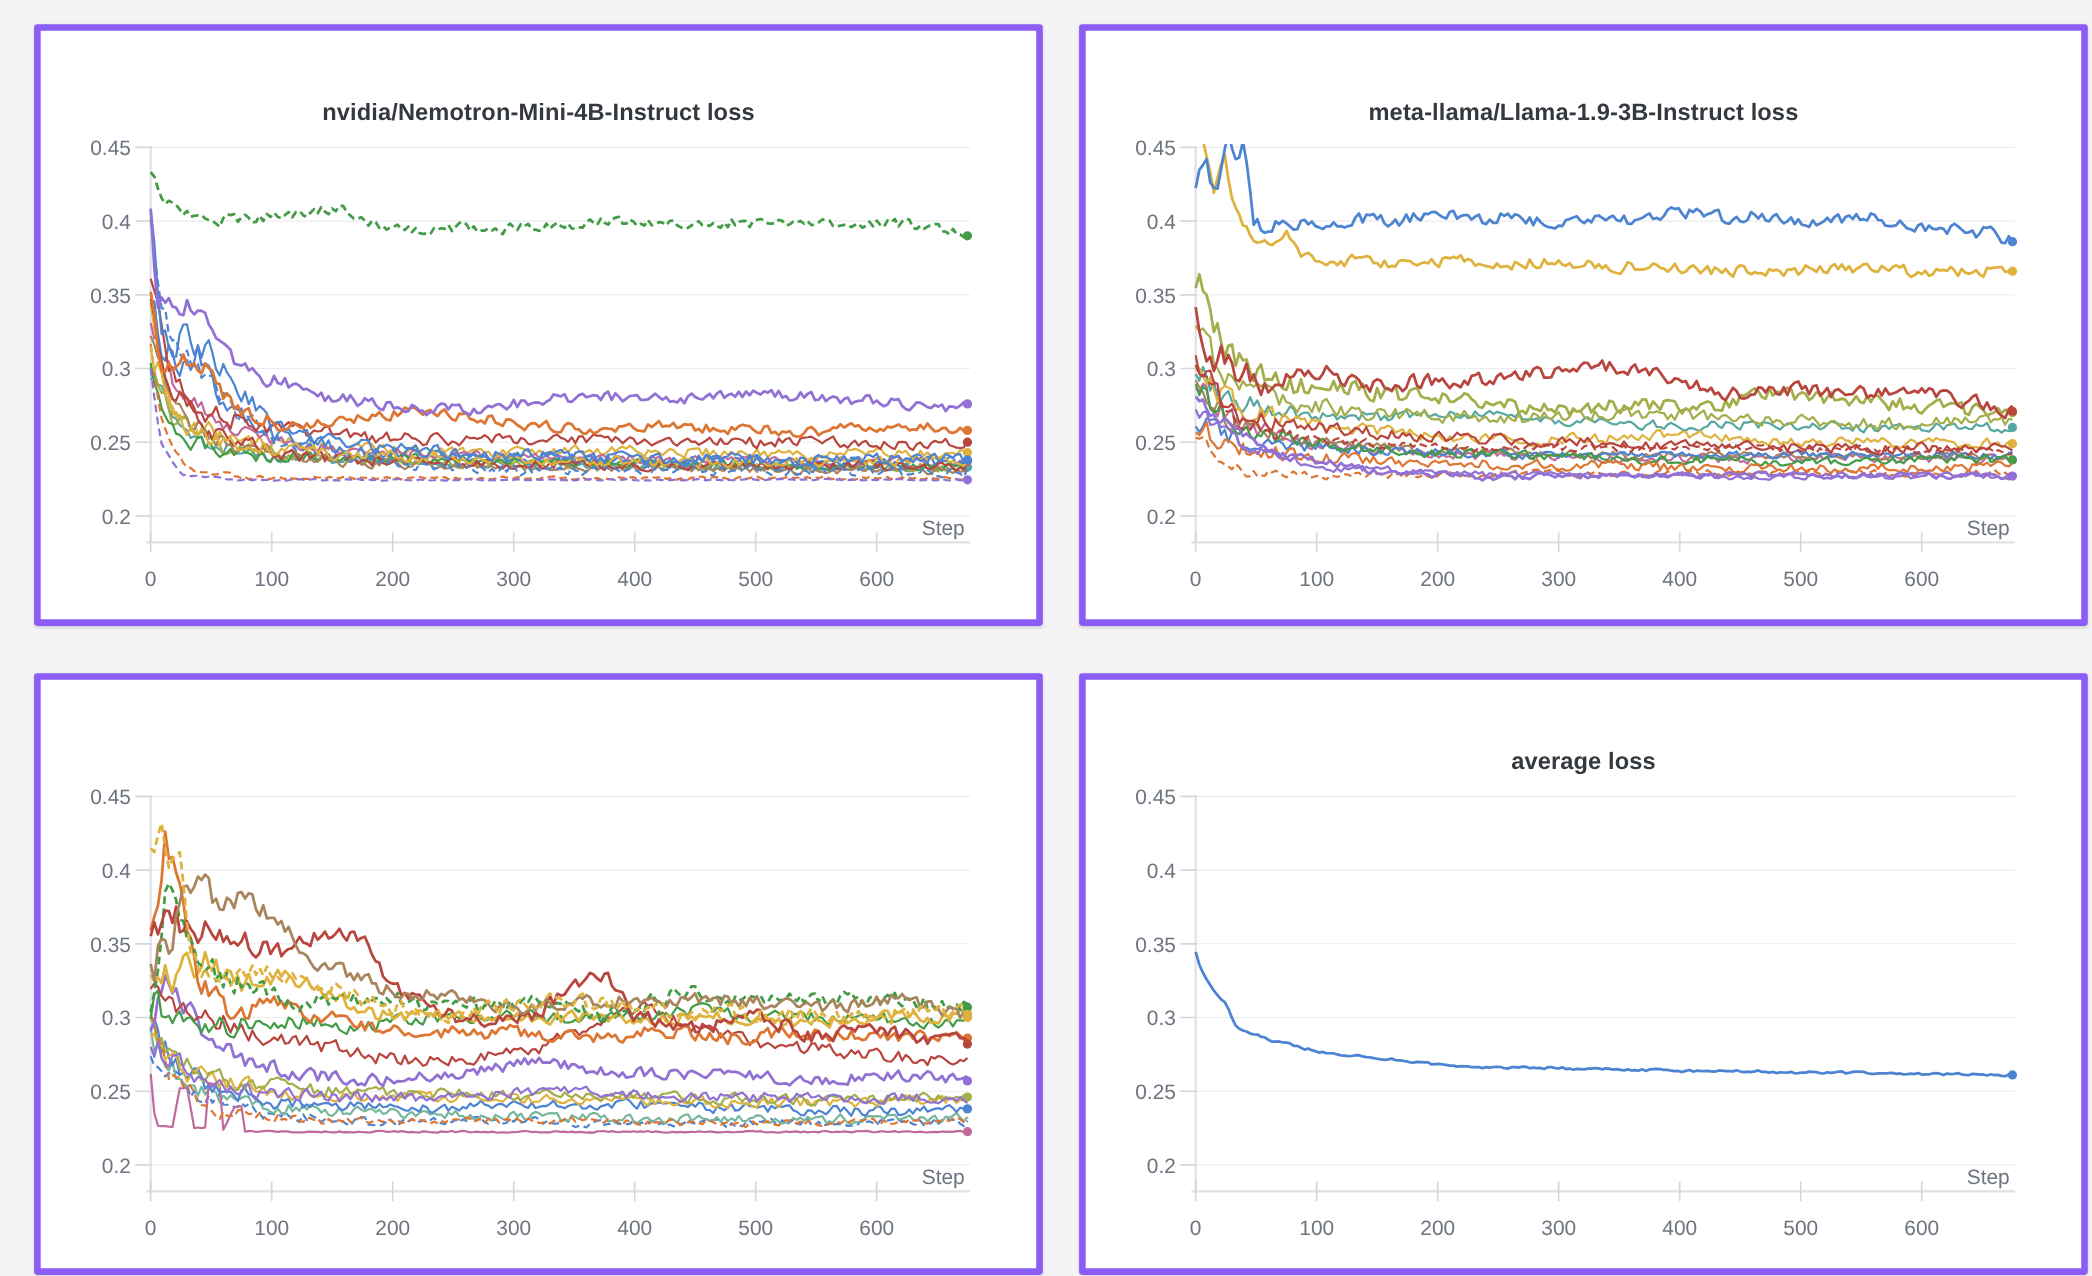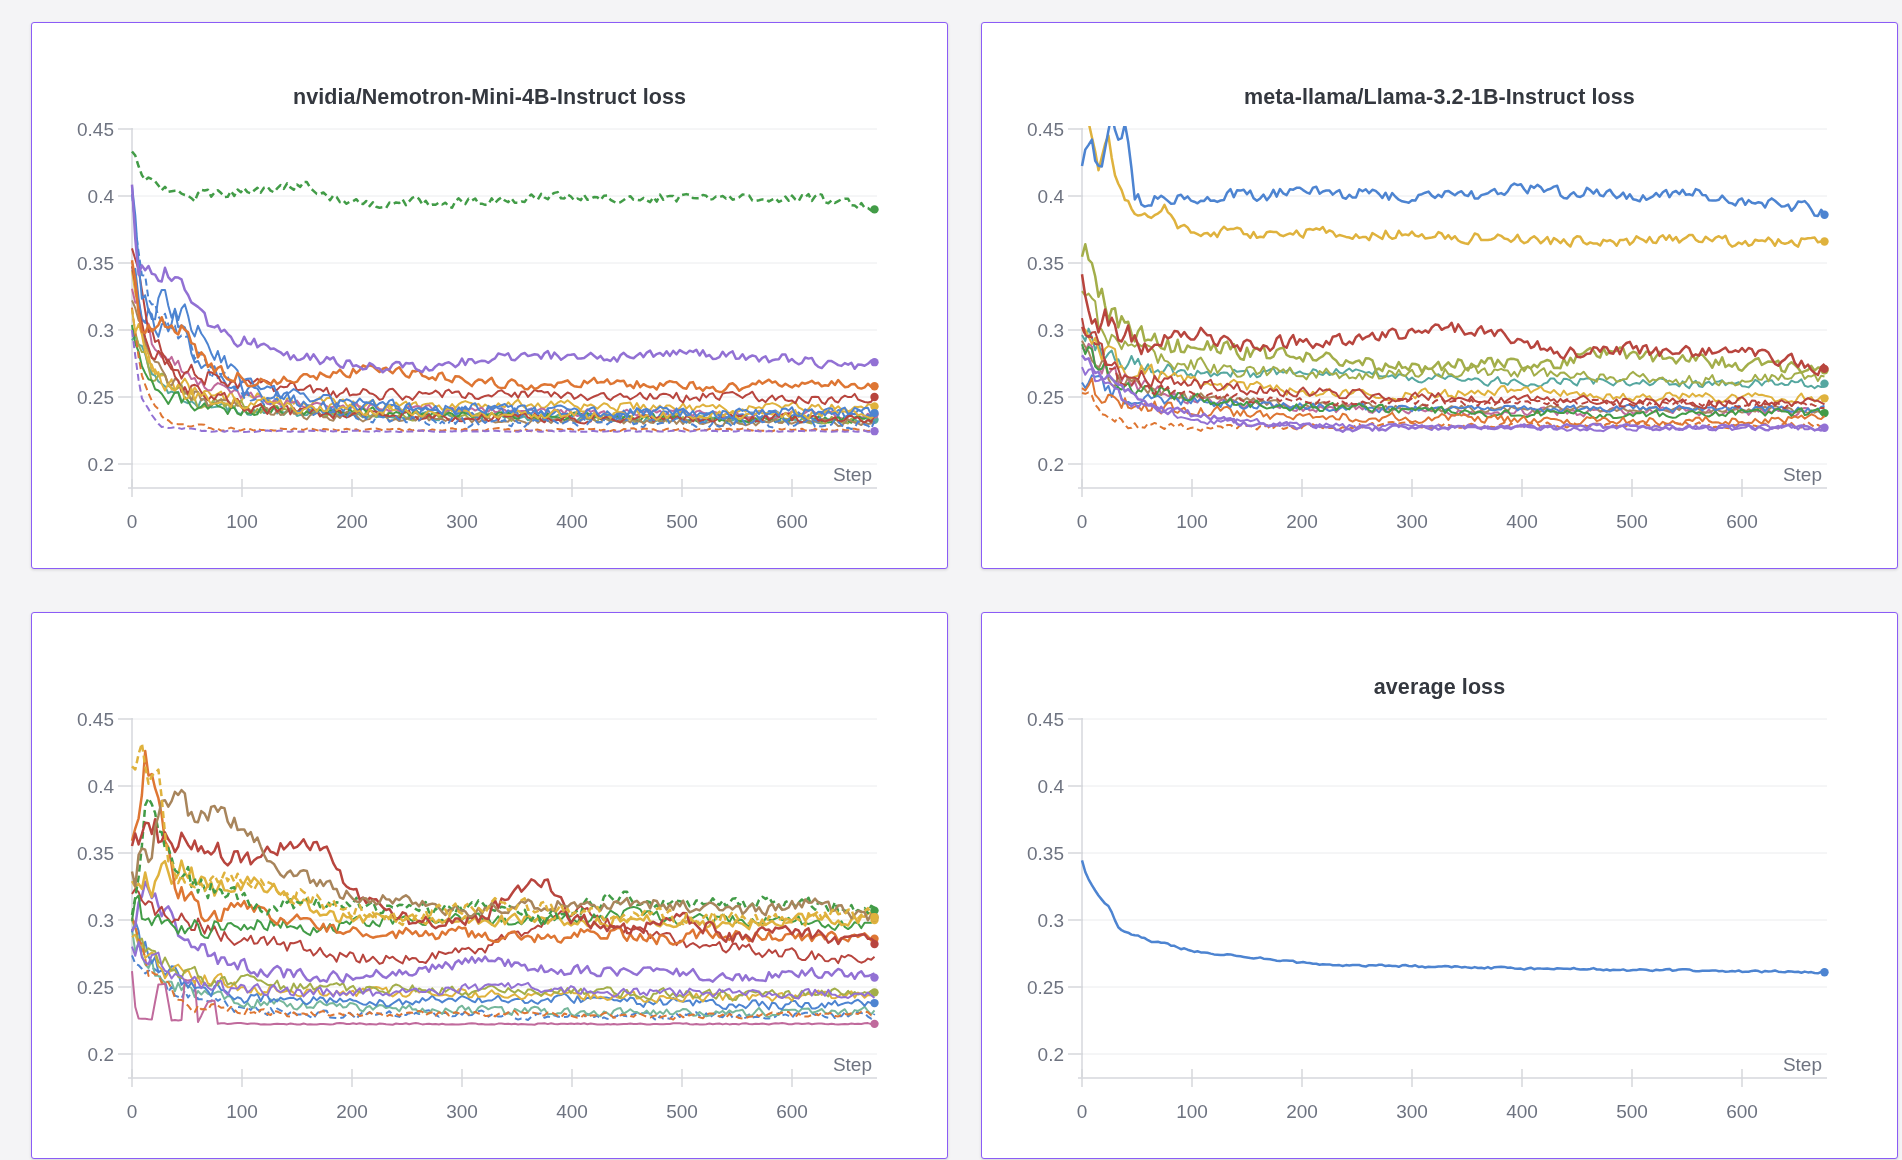--- a/index.html
+++ b/index.html
@@ -6,21 +6,21 @@
   body{
     width:1902px;height:1160px;
     background:#f4f4f6;
     font-family:"Liberation Sans","DejaVu Sans",sans-serif;
     position:relative;overflow:hidden;
   }
   .panel{
     position:absolute;
     width:917px;height:547px;
     background:#ffffff;
-    border:1px solid #8b5cf6;
+    border:6px solid #8b5cf6;
     border-radius:3px;
     box-shadow:0 1px 3px rgba(0,0,0,0.14);
     box-sizing:border-box;
     text-decoration:underline;
   }
   .chart-title{
     position:absolute;top:62px;left:0;width:100%;
     text-align:center;
     font-size:21.5px;font-weight:600;color:#34383f;
     letter-spacing:0.1px;
@@ -103,21 +103,21 @@
           <path d="M100.0 237.2L103.3 257.8L106.6 290.5L109.9 308.9L113.2 310.0L116.5 302.2L119.8 308.2L123.1 305.5L126.4 302.1L129.7 294.2L133.0 303.6L136.3 304.6L139.6 302.5L142.9 308.9L146.2 311.5L149.5 302.5L152.8 306.7L156.1 309.3L159.4 320.1L162.7 321.3L166.0 334.4L169.3 329.4L172.6 333.0L175.9 343.9L179.2 340.5L182.5 349.5L185.8 344.8L189.1 343.2L192.4 352.9L195.7 356.3L199.0 357.3L202.3 358.5L205.6 349.8L208.9 353.9L212.2 357.5L215.5 362.7L218.8 363.2L222.1 362.6L225.4 361.0L228.7 355.9L232.0 357.5L235.3 360.1L238.6 361.4L241.9 356.8L245.2 360.9L248.5 359.1L251.8 353.9L255.1 357.6L258.4 358.3L261.7 359.9L265.0 358.7L268.3 354.0L271.6 351.3L274.9 351.3L278.2 353.8L281.5 353.1L284.8 356.3L288.1 349.6L291.4 351.7L294.7 353.6L298.0 354.2L301.3 349.1L304.6 350.0L307.9 346.6L311.2 350.8L314.5 353.6L317.8 354.2L321.1 346.0L324.4 350.1L327.7 347.1L331.0 342.5L334.3 344.0L337.6 342.4L340.9 343.4L344.2 346.3L347.5 349.0L350.8 345.8L354.1 344.7L357.4 347.8L360.7 350.3L364.0 346.3L367.3 344.3L370.6 349.4L373.9 353.2L377.2 354.5L380.5 348.0L383.8 348.4L387.1 347.4L390.4 352.9L393.7 353.7L397.0 355.9L400.3 354.3L403.6 357.0L406.9 350.6L410.2 349.8L413.5 356.4L416.8 357.4L420.1 359.2L423.4 353.2L426.7 353.4L430.0 355.3L433.3 358.4L436.6 360.4L439.9 363.1L443.2 358.8L446.5 356.6L449.8 356.9L453.1 360.2L456.4 357.3L459.7 354.7L463.0 361.4L466.3 364.4L469.6 365.1L472.9 364.8L476.2 359.0L479.5 356.5L482.8 357.8L486.1 362.2L489.4 362.4L492.7 365.9L496.0 366.2L499.3 362.6L502.6 366.0L505.9 364.8L509.2 362.2L512.5 361.2L515.8 361.7L519.1 361.8L522.4 364.3L525.7 359.7L529.0 359.6L532.3 358.5L535.6 357.3L538.9 361.1L542.2 363.2L545.5 363.8L548.8 364.1L552.1 357.8L555.4 360.2L558.7 357.8L562.0 354.8L565.3 359.9L568.6 359.1L571.9 359.3L575.2 356.4L578.5 361.1L581.8 360.1L585.1 357.5L588.4 358.3L591.7 357.7L595.0 363.3L598.3 361.9L601.6 365.2L604.9 358.4L608.2 364.1L611.5 361.2L614.8 363.1L618.1 364.2L621.4 363.6L624.7 366.5L628.0 360.3L631.3 362.8L634.6 359.5L637.9 358.1L641.2 359.0L644.5 359.3L647.8 362.6L651.1 365.0L654.4 365.7L657.7 359.8L661.0 359.1L664.3 365.8L667.6 364.6L670.9 367.8L674.2 364.3L677.5 365.1L680.8 363.8L684.1 367.9L687.4 368.9L690.7 368.7L694.0 365.8L697.3 361.3L700.6 360.2L703.9 363.0L707.2 367.7L710.5 365.4L713.8 364.1L717.1 363.3L720.4 360.5L723.7 361.3L727.0 357.7L730.3 360.7L733.6 358.6L736.9 356.7L740.2 359.7L743.5 358.5L746.8 362.1L750.1 363.5L753.4 360.8L756.7 362.8L760.0 364.4L763.3 361.9L766.6 363.5L769.9 359.7L773.2 360.7L776.5 359.5L779.8 357.8L783.1 360.4L786.4 359.8L789.7 363.3L793.0 362.3L796.3 362.8L799.6 358.3L802.9 362.0L806.2 357.0L809.5 360.9L812.8 364.2L816.1 363.8L819.4 361.2L822.7 361.0L826.0 364.8L829.3 365.6L832.6 364.3L835.9 360.8L839.2 363.7L842.5 366.1" fill="none" stroke="#de7633" stroke-width="2.5" stroke-linejoin="round"></path>
           <circle cx="842.5000000000001" cy="363.28" r="4.2" fill="#de7633"></circle>
           <path d="M100.0 161.7L103.3 215.9L106.6 251.7L109.9 242.4L113.2 247.3L116.5 243.1L119.8 250.8L123.1 251.6L126.4 257.7L129.7 258.5L133.0 244.8L136.3 254.1L139.6 257.8L142.9 254.3L146.2 254.6L149.5 256.4L152.8 266.9L156.1 272.0L159.4 279.4L162.7 281.6L166.0 283.9L169.3 286.7L172.6 290.0L175.9 302.6L179.2 303.5L182.5 304.4L185.8 302.4L189.1 308.8L192.4 306.7L195.7 310.8L199.0 314.0L202.3 320.3L205.6 323.5L208.9 321.5L212.2 313.7L215.5 320.2L218.8 321.3L222.1 315.8L225.4 324.3L228.7 321.7L232.0 320.7L235.3 322.7L238.6 326.1L241.9 325.5L245.2 327.6L248.5 329.3L251.8 332.2L255.1 329.1L258.4 336.3L261.7 332.2L265.0 336.9L268.3 336.7L271.6 335.2L274.9 330.7L278.2 336.7L281.5 331.3L284.8 335.9L288.1 341.0L291.4 338.8L294.7 334.1L298.0 336.4L301.3 334.2L304.6 340.3L307.9 343.5L311.2 344.8L314.5 337.8L317.8 337.6L321.1 343.3L324.4 342.3L327.7 344.1L331.0 346.4L334.3 345.7L337.6 340.1L340.9 341.9L344.2 345.1L347.5 345.6L350.8 349.3L354.1 346.6L357.4 346.5L360.7 341.2L364.0 339.0L367.3 339.3L370.6 344.2L373.9 339.9L377.2 340.4L380.5 339.9L383.8 345.8L387.1 347.6L390.4 349.0L393.7 343.8L397.0 347.5L400.3 347.1L403.6 343.4L406.9 341.0L410.2 342.1L413.5 340.1L416.8 339.3L420.1 341.3L423.4 344.1L426.7 341.5L430.0 335.6L433.3 342.0L436.6 336.2L439.9 336.3L443.2 340.2L446.5 338.6L449.8 337.8L453.1 338.0L456.4 339.8L459.7 337.2L463.0 335.4L466.3 330.5L469.6 331.4L472.9 332.3L476.2 330.3L479.5 336.8L482.8 337.3L486.1 334.3L489.4 331.2L492.7 330.0L496.0 333.1L499.3 332.2L502.6 331.2L505.9 331.7L509.2 335.6L512.5 330.2L515.8 328.1L519.1 335.5L522.4 329.6L525.7 332.8L529.0 336.8L532.3 334.5L535.6 332.0L538.9 331.7L542.2 331.2L545.5 335.5L548.8 335.6L552.1 335.0L555.4 332.5L558.7 329.9L562.0 332.8L565.3 335.4L568.6 332.9L571.9 337.2L575.2 336.6L578.5 338.0L581.8 334.2L585.1 338.6L588.4 332.3L591.7 329.8L595.0 333.0L598.3 334.5L601.6 335.2L604.9 332.4L608.2 330.0L611.5 334.1L614.8 329.6L618.1 327.6L621.4 333.7L624.7 331.1L628.0 329.9L631.3 332.7L634.6 328.2L637.9 332.9L641.2 327.9L644.5 331.3L647.8 327.1L651.1 329.1L654.4 330.7L657.7 327.7L661.0 328.9L664.3 326.7L667.6 332.5L670.9 327.3L674.2 333.4L677.5 332.0L680.8 335.9L684.1 335.7L687.4 334.2L690.7 328.7L694.0 333.4L697.3 330.0L700.6 328.4L703.9 335.7L707.2 335.4L710.5 331.2L713.8 336.7L717.1 334.0L720.4 332.5L723.7 333.4L727.0 338.4L730.3 334.8L733.6 333.4L736.9 339.1L740.2 337.3L743.5 336.5L746.8 336.2L750.1 331.6L753.4 331.4L756.7 338.6L760.0 336.1L763.3 339.3L766.6 341.3L769.9 339.8L773.2 334.5L776.5 335.6L779.8 334.9L783.1 341.0L786.4 343.9L789.7 345.1L793.0 341.5L796.3 337.9L799.6 338.1L802.9 340.0L806.2 342.1L809.5 342.9L812.8 340.1L816.1 341.7L819.4 339.8L822.7 345.8L826.0 341.5L829.3 341.7L832.6 342.8L835.9 340.8L839.2 337.7L842.5 337.8" fill="none" stroke="#9271d4" stroke-width="2.5" stroke-linejoin="round"></path>
           <circle cx="842.5000000000001" cy="339.15999999999997" r="4.2" fill="#9271d4"></circle>
           <path d="M100.0 128.4L103.3 132.6L106.6 143.3L109.9 152.1L113.2 157.2L116.5 154.6L119.8 156.2L123.1 158.2L126.4 162.4L129.7 167.2L133.0 163.8L136.3 168.9L139.6 168.3L142.9 167.7L146.2 167.6L149.5 170.7L152.8 172.0L156.1 172.9L159.4 175.2L162.7 178.3L166.0 170.2L169.3 166.8L172.6 167.5L175.9 166.7L179.2 173.6L182.5 169.7L185.8 167.2L189.1 170.0L192.4 174.1L195.7 173.8L199.0 168.0L202.3 173.0L205.6 166.5L208.9 169.2L212.2 165.3L215.5 169.1L218.8 170.4L222.1 167.5L225.4 164.7L228.7 169.6L232.0 164.7L235.3 163.6L238.6 167.6L241.9 169.3L245.2 165.4L248.5 162.1L251.8 165.8L255.1 160.3L258.4 164.4L261.7 166.7L265.0 161.6L268.3 163.9L271.6 159.1L274.9 159.1L278.2 164.8L281.5 167.9L284.8 170.9L288.1 170.8L291.4 169.5L294.7 172.6L298.0 177.2L301.3 172.5L304.6 174.0L307.9 179.2L311.2 177.6L314.5 180.8L317.8 178.7L321.1 178.1L324.4 176.2L327.7 180.5L331.0 181.1L334.3 178.0L337.6 183.1L340.9 179.3L344.2 183.7L347.5 184.7L350.8 184.3L354.1 185.0L357.4 179.6L360.7 181.1L364.0 179.4L367.3 180.0L370.6 176.4L373.9 182.1L377.2 178.3L380.5 174.7L383.8 173.5L387.1 176.0L390.4 181.5L393.7 177.8L397.0 182.6L400.3 181.6L403.6 181.7L406.9 179.6L410.2 181.5L413.5 179.7L416.8 183.6L420.1 184.8L423.4 178.2L426.7 175.3L430.0 178.6L433.3 181.1L436.6 175.7L439.9 177.6L443.2 175.5L446.5 180.7L449.8 180.7L453.1 181.9L456.4 181.1L459.7 175.4L463.0 179.9L466.3 176.6L469.6 174.3L472.9 177.5L476.2 179.1L479.5 175.4L482.8 179.7L486.1 179.9L489.4 178.6L492.7 178.9L496.0 174.2L499.3 171.5L502.6 174.6L505.9 176.5L509.2 170.8L512.5 174.5L515.8 176.2L519.1 171.7L522.4 169.9L525.7 169.1L529.0 175.3L532.3 175.4L535.6 171.6L538.9 173.5L542.2 177.3L545.5 175.5L548.8 177.1L552.1 171.9L555.4 176.8L558.7 175.9L562.0 174.0L565.3 174.3L568.6 177.0L571.9 172.7L575.2 172.6L578.5 176.8L581.8 178.6L585.1 180.0L588.4 179.2L591.7 177.0L595.0 174.5L598.3 173.2L601.6 176.8L604.9 176.8L608.2 177.3L611.5 174.9L614.8 177.4L618.1 179.1L621.4 174.3L624.7 178.6L628.0 171.6L631.3 176.8L634.6 173.6L637.9 172.9L641.2 173.1L644.5 178.4L647.8 172.7L651.1 171.8L654.4 171.1L657.7 172.0L661.0 175.1L664.3 175.3L667.6 175.1L670.9 171.9L674.2 172.8L677.5 176.8L680.8 176.1L684.1 173.4L687.4 174.1L690.7 172.9L694.0 175.4L697.3 173.2L700.6 176.7L703.9 175.8L707.2 174.3L710.5 171.5L713.8 171.7L717.1 172.5L720.4 177.6L723.7 177.9L727.0 177.2L730.3 176.4L733.6 176.2L736.9 178.4L740.2 176.6L743.5 175.2L746.8 179.0L750.1 177.3L753.4 173.6L756.7 177.7L760.0 172.6L763.3 176.4L766.6 178.3L769.9 172.4L773.2 174.2L776.5 171.1L779.8 178.0L783.1 173.3L786.4 170.9L789.7 171.6L793.0 179.3L796.3 180.2L799.6 177.4L802.9 179.9L806.2 178.1L809.5 176.3L812.8 175.7L816.1 175.8L819.4 182.2L822.7 182.6L826.0 185.1L829.3 180.1L832.6 184.6L835.9 185.0L839.2 187.5L842.5 184.7" fill="none" stroke="#429c47" stroke-width="2.5" stroke-linejoin="round" stroke-dasharray="7 4"></path>
           <circle cx="842.5000000000001" cy="186.4" r="4.2" fill="#429c47"></circle>
         </g>
       </svg>
     </div>
     <div class="panel" style="left: 981px; top: 22px;">
-      <div class="chart-title">meta-llama/Llama-3.2-1B-Instruct loss</div>
+      <div class="chart-title">meta-llama/Llama-1.9-3B-Instruct loss</div>
       <svg class="plot" width="915" height="545" viewBox="0 0 915 545">
         <defs>
           <clipPath id="clip1">
             <rect x="98" y="103" width="759" height="365"></rect>
           </clipPath>
         </defs>
         <line class="grid" x1="100" x2="845" y1="106" y2="106"></line>
         <line class="grid" x1="100" x2="845" y1="173" y2="173"></line>
         <line class="grid" x1="100" x2="845" y1="240.00000000000006" y2="240.00000000000006"></line>
         <line class="grid" x1="100" x2="845" y1="307" y2="307"></line>

